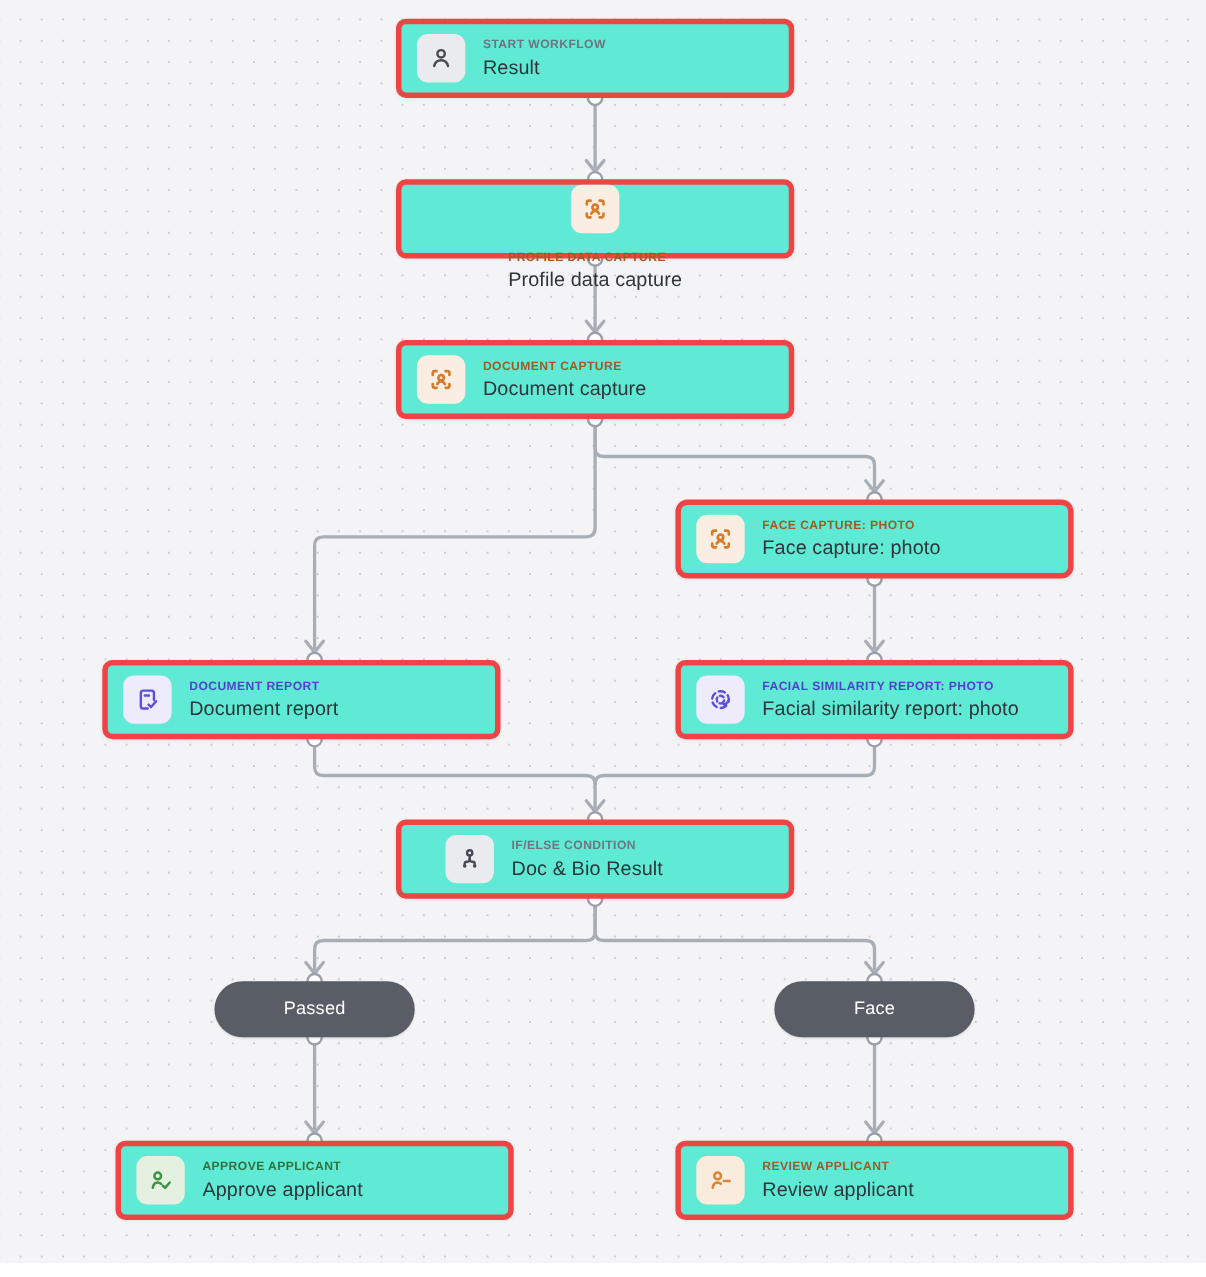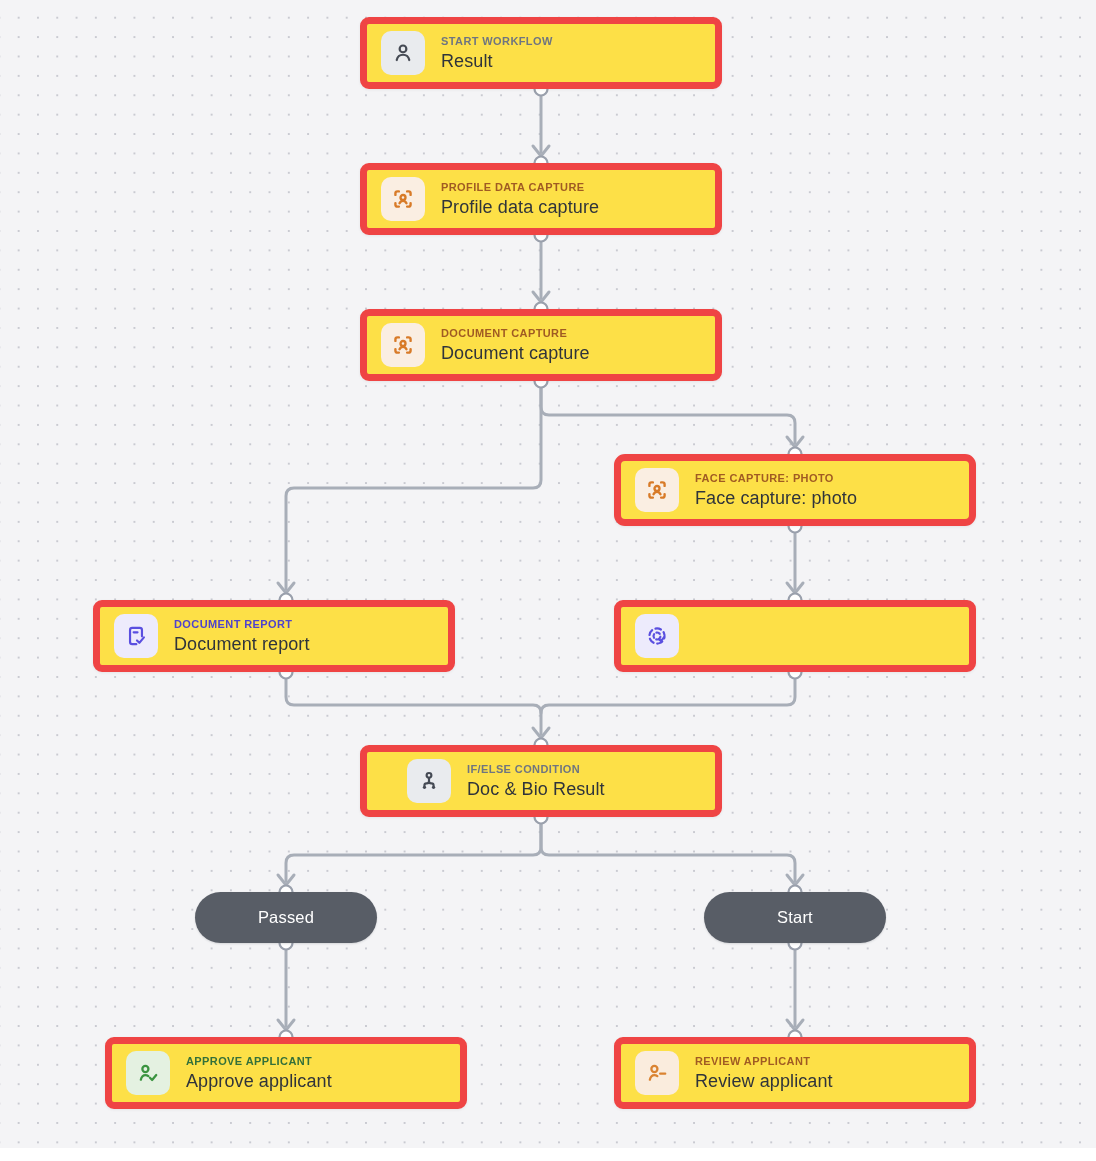--- a/index.html
+++ b/index.html
@@ -12,21 +12,21 @@
     font-family:"Liberation Sans", sans-serif;
   }
   .bottom-strip{position:absolute;left:0;bottom:0;width:1096px;height:13px;background:#ffffff;}
   svg.wires{position:absolute;left:0;top:0;pointer-events:none;}
   .wire{fill:none;stroke:#a8aeb8;stroke-width:3;stroke-linecap:round;}
   .chev{fill:none;stroke:#a8aeb8;stroke-width:3;stroke-linecap:round;stroke-linejoin:round;}
   .port{fill:#ffffff;stroke:#9aa0ac;stroke-width:2.2;}
 
   .node{
     position:absolute;width:362px;height:72px;box-sizing:border-box;
-    background:#fde047;border:7px solid #ef4444;border-radius:9px;
+    background:#5eead4;border:5px solid #ef4444;border-radius:9px;
     box-shadow:0 1px 3px rgba(40,44,52,.07);
     display:flex;align-items:center;padding:0 14px;gap:16px;cursor:pointer;
   }
   .tile{
     width:44px;height:44px;border-radius:10px;flex:0 0 auto;
     display:flex;align-items:center;justify-content:center;
   }
   .texts{display:flex;flex-direction:column;justify-content:center;min-width:0;}
   .cat{font-size:11px;font-weight:700;letter-spacing:.4px;text-transform:uppercase;margin-bottom:4px;white-space:nowrap;}
   .title{font-size:18px;color:#30343b;letter-spacing:.1px;white-space:nowrap;}
@@ -107,21 +107,21 @@
       <circle cx="12" cy="8.2" r="3.1"></circle>
       <path d="M6.2 18.5 C6.9 15.2 9.2 13.6 12 13.6 C14.8 13.6 17.1 15.2 17.8 18.5"></path>
     </svg>
   </div>
   <div class="texts">
     <div class="cat">START WORKFLOW</div>
     <div class="title">Result</div>
   </div>
 </div>
 
-<div class="node theme-orange" style="left:360px;top:163px;">
+<div class="node theme-orange" style="left:360px;top:163px;flex-direction:column;">
   <div class="tile">
     <svg class="icon-svg" width="26" height="26" viewBox="0 0 24 24" fill="none" stroke="#d87b28" stroke-width="2.2" stroke-linecap="round">
       <path d="M5 8.2 V6.8 Q5 5 6.8 5 H8.2"></path>
         <path d="M15.8 5 H17.2 Q19 5 19 6.8 V8.2"></path>
       <path d="M19 15.8 V17.2 Q19 19 17.2 19 H15.8"></path>
         <path d="M8.2 19 H6.8 Q5 19 5 17.2 V15.8"></path>
       <circle cx="12" cy="10.6" r="2.3"></circle>
       <path d="M8.8 15.9 C9.5 14.4 10.6 13.7 12 13.7 C13.4 13.7 14.5 14.4 15.2 15.9"></path>
     </svg>
   </div>
@@ -180,20 +180,24 @@
 </div>
 
 <div class="node theme-purple" style="left:614px;top:600px;">
   <div class="tile">
     <svg class="icon-svg" width="26" height="26" viewBox="0 0 24 24" fill="none" stroke="#5a4fe0" stroke-width="2" stroke-linecap="round" stroke-linejoin="round">
       <circle cx="12" cy="12" r="7" stroke-dasharray="5.2 3.4" transform="rotate(-25 12 12)"></circle>
       <circle cx="12" cy="12" r="3.2" stroke-dasharray="3.4 2.6" transform="rotate(40 12 12)"></circle>
       <path d="M13.8 14.9 L15.6 16.7 L18.8 12.9"></path>
     </svg>
   </div>
+  <div class="texts">
+    <div class="cat">FACIAL SIMILARITY REPORT: PHOTO</div>
+    <div class="title">Facial similarity report: photo</div>
+  </div>
 </div>
 
 <div class="node theme-gray" style="left:360px;top:745px;padding-left:40px;">
   <div class="tile">
     <svg class="icon-svg" width="26" height="26" viewBox="0 0 24 24" fill="none" stroke="#454a54" stroke-width="2" stroke-linecap="round">
       <circle cx="12" cy="6.8" r="2.2"></circle>
       <path d="M12 9 V12.2"></path>
       <path d="M12 12.2 Q12 14.2 10 14.2 H9.6 Q7.8 14.2 7.8 16 V16.6"></path>
       <path d="M12 12.2 Q12 14.2 14 14.2 H14.4 Q16.2 14.2 16.2 16 V16.6"></path>
       <circle cx="7.8" cy="17.8" r="1.5" fill="#454a54" stroke="none"></circle>
@@ -204,21 +208,21 @@
     <div class="cat">IF/ELSE CONDITION</div>
     <div class="title">Doc &amp; Bio Result</div>
   </div>
 </div>
 
 <div class="pill" style="left:195px;top:892px;">
   <span>Passed</span>
 </div>
 
 <div class="pill" style="left:704px;top:892px;">
-  <span>Start</span>
+  <span>Face</span>
 </div>
 
 <div class="node theme-green" style="left:105px;top:1037px;">
   <div class="tile">
     <svg class="icon-svg" width="26" height="26" viewBox="0 0 24 24" fill="none" stroke="#3b9440" stroke-width="2.1" stroke-linecap="round" stroke-linejoin="round">
       <circle cx="9.6" cy="8.3" r="2.8"></circle>
       <path d="M5.4 18.2 C6 15.3 7.7 13.9 9.6 13.9 C10.6 13.9 11.5 14.2 12.3 14.9"></path>
       <path d="M13.8 16.4 L15.8 18.4 L19.6 13.9"></path>
     </svg>
   </div>

